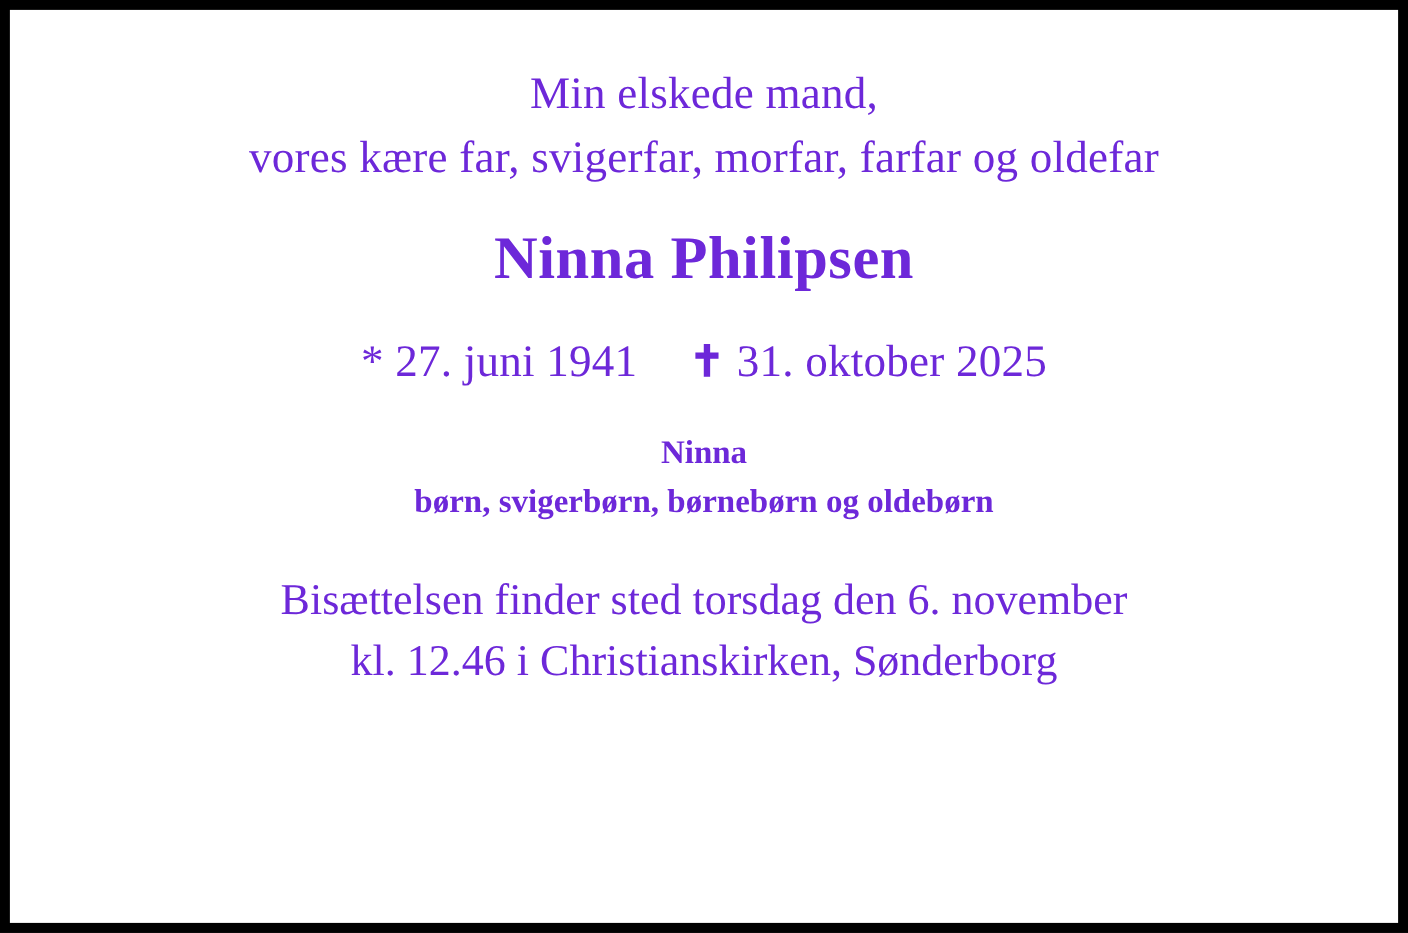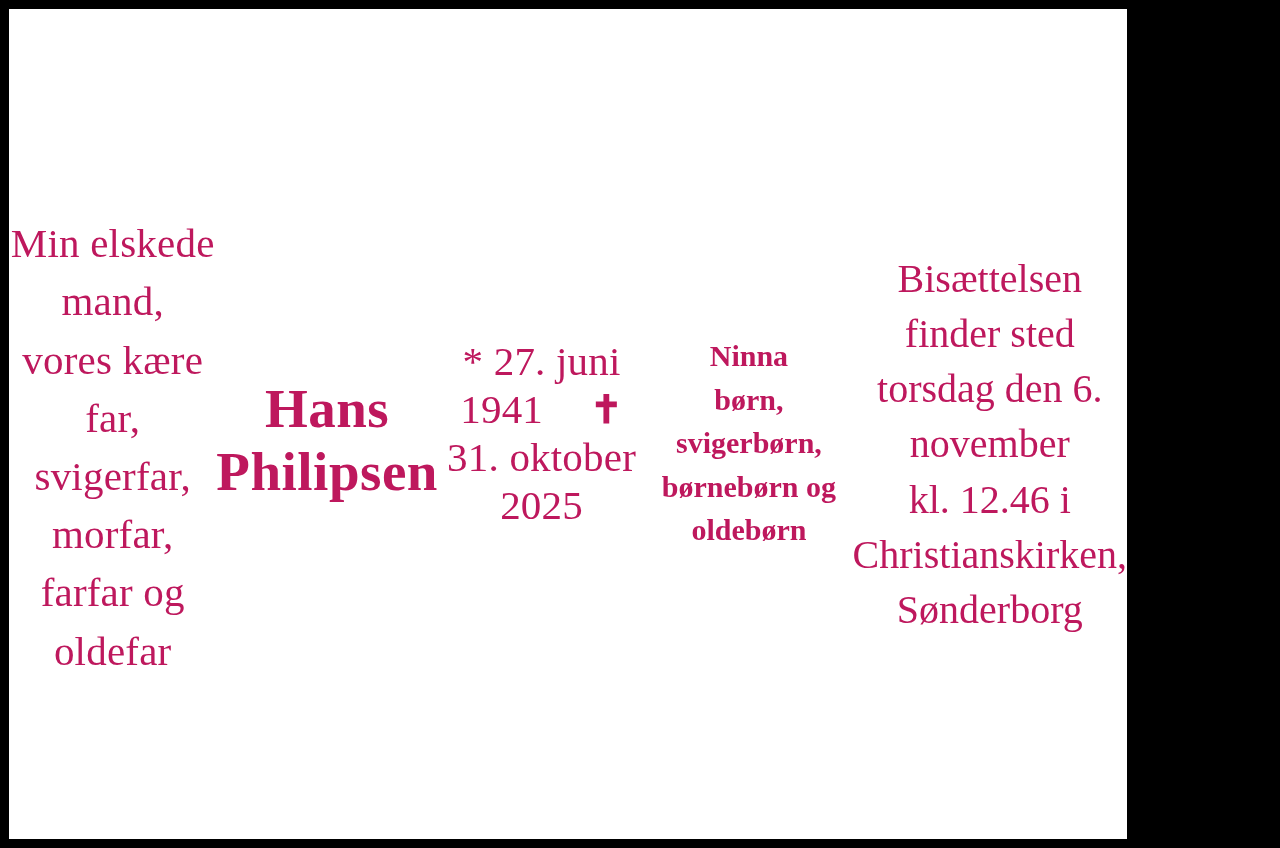--- a/index.html
+++ b/index.html
@@ -9,29 +9,29 @@
   }
   body {
     width: 1280px;
     height: 848px;
     overflow: hidden;
   }
   .obituary-card {
     position: absolute;
     left: 9px;
     top: 9px;
-    width: 1118px;
+    width: 1262px;
     height: 830px;
     background: #ffffff;
     box-sizing: border-box;
     display: flex;
-    flex-direction: row;
+    flex-direction: column;
     align-items: center;
     font-family: "Liberation Serif", "DejaVu Serif", serif;
-    color: #be185d;
+    color: #6d28d9;
   }
   .block {
     width: 100%;
     text-align: center;
   }
   .intro {
     margin-top: 46px;
     font-size: 41px;
     line-height: 1.42;
     letter-spacing: 0.2px;
@@ -39,21 +39,21 @@
   .intro .line {
     display: block;
   }
   .name {
     margin-top: 32px;
     font-size: 55px;
     font-weight: bold;
     letter-spacing: 0.5px;
   }
   .dates {
-    margin-top: 17px;
+    margin-top: 38px;
     font-size: 41px;
     letter-spacing: 0.2px;
   }
   .dates .sep {
     display: inline-block;
     width: 26px;
   }
   .cross {
     font-weight: bold;
     font-size: 39px;
@@ -83,21 +83,21 @@
 </head>
 <body>
 
 <div class="obituary-card">
 
   <div class="block intro">
     <span class="line">Min elskede mand,</span>
     <span class="line">vores kære far, svigerfar, morfar, farfar og oldefar</span>
   </div>
 
-  <div class="block name">Hans Philipsen</div>
+  <div class="block name">Ninna Philipsen</div>
 
   <div class="block dates">
     <span>*</span>
     <span>27. juni 1941</span>
     <span class="sep"></span>
     <span class="cross">✝</span>
     <span>31. oktober 2025</span>
   </div>
 
 

